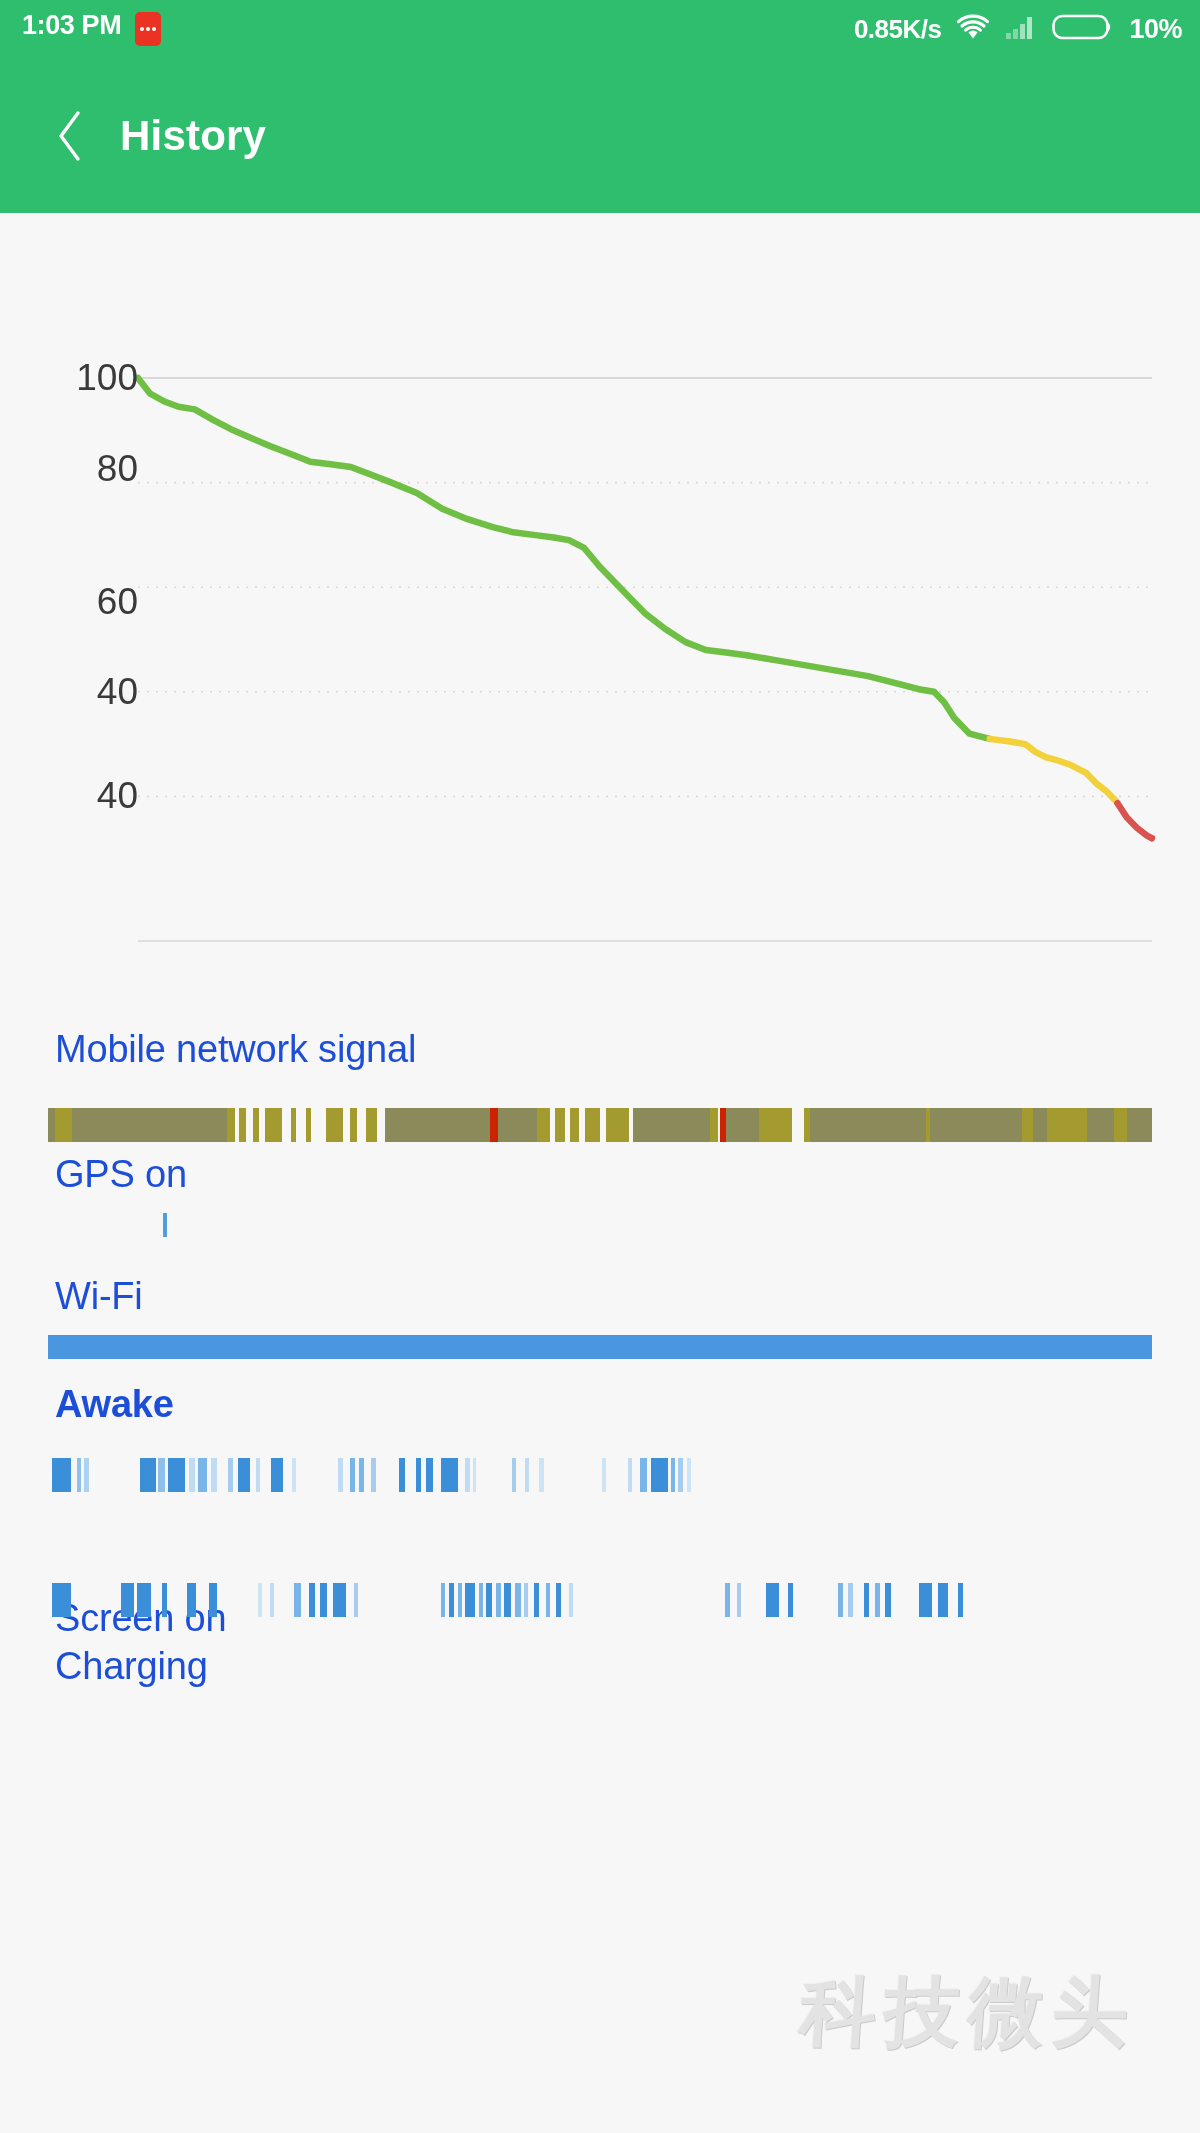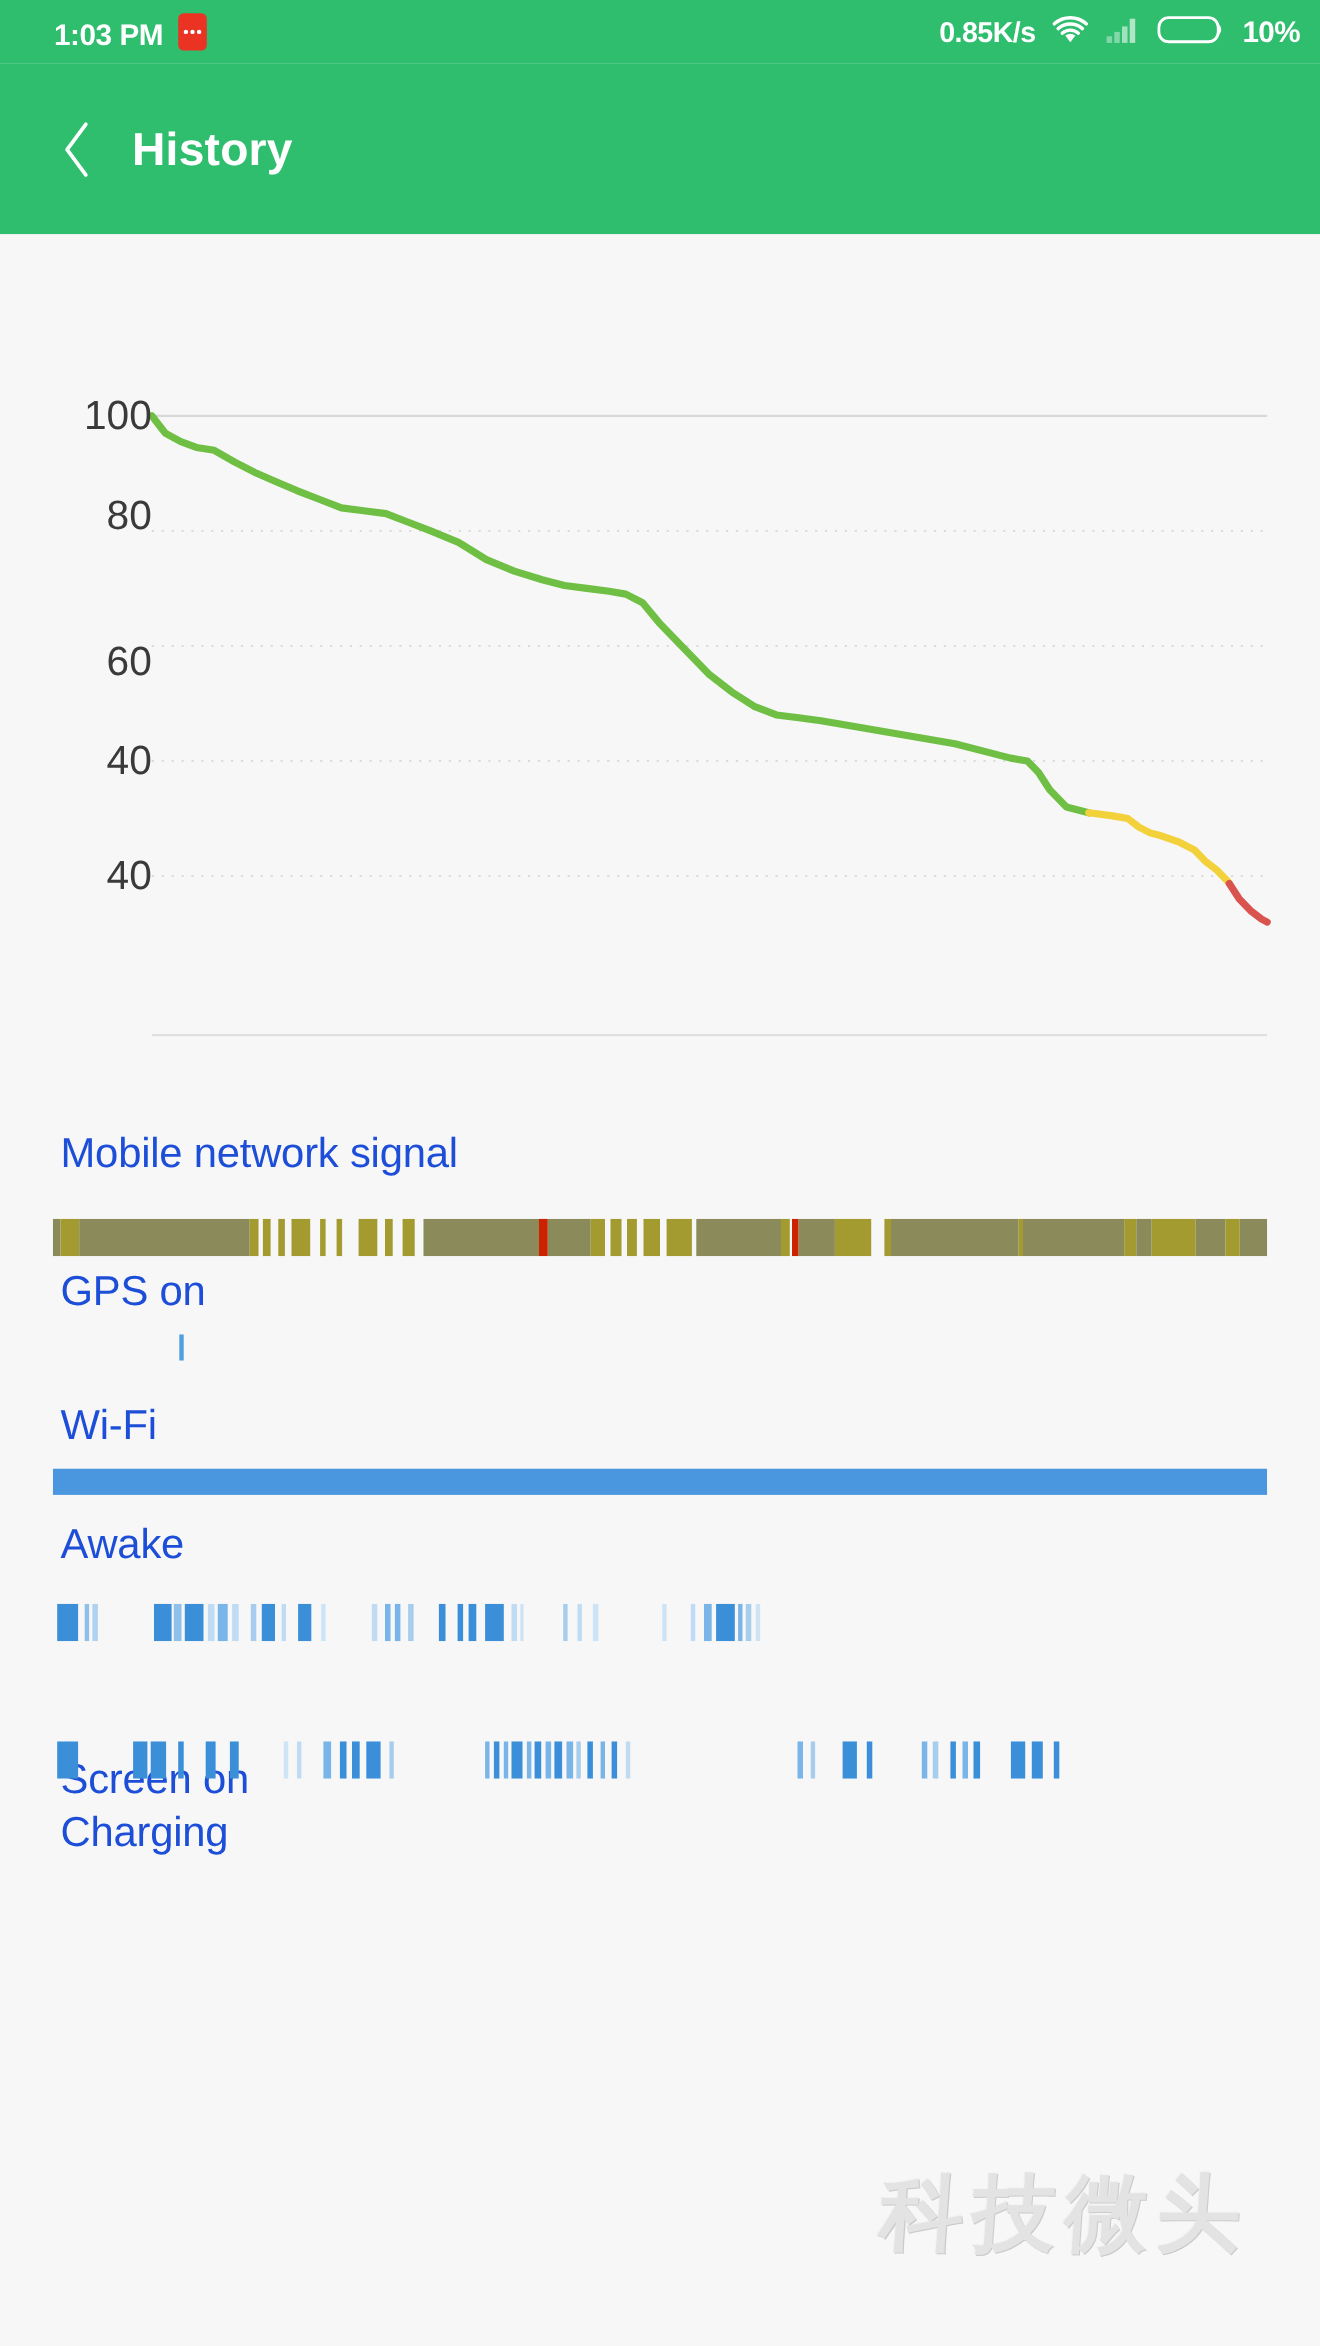--- a/index.html
+++ b/index.html
@@ -22,23 +22,22 @@
     width: 1200px;
     height: 58px;
     background: #2fbd6e;
     display: flex;
     align-items: center;
     box-sizing: border-box;
     padding: 0 18px 0 22px;
   }
   #status-left {
     display: flex;
-    align-items: flex-end;
+    align-items: flex-start;
     gap: 14px;
-    margin-left: 27px;
   }
   .status-clock {
     color: #ffffff;
     font-size: 27px;
     font-weight: bold;
     letter-spacing: -0.4px;
     line-height: 1;
   }
   .notif-badge {
     width: 26px;
@@ -306,21 +305,21 @@
         <div class="seg" style="left: 97.7%; width: 2.3%; background: rgb(138, 138, 90);"></div>
       </div>
       <div class="row-label" style="top: 940px;">GPS on</div>
       <div class="track" style="top: 1000px; height: 24px;">
         <div class="seg" style="left: 10.4%; width: 0.35%; background: rgb(79, 159, 224);"></div>
       </div>
       <div class="row-label" style="top: 1062px;">Wi-Fi</div>
       <div class="track" style="top: 1122px; height: 24px;">
         <div class="seg" style="left: 0%; width: 100%; background: rgb(74, 151, 223);"></div>
       </div>
-      <div class="row-label" style="top: 1170px;">Awake</div>
+      <div class="row-label" style="top: 1170px; font-weight: bold;">Awake</div>
       <div class="track" style="top: 1245px; height: 34px;">
         <div class="seg" style="left: 0.4%; width: 1.7%; background: rgb(58, 143, 216);"></div>
         <div class="seg" style="left: 2.6%; width: 0.4%; background: rgb(143, 192, 234);"></div>
         <div class="seg" style="left: 3.3%; width: 0.4%; background: rgb(174, 210, 240);"></div>
         <div class="seg" style="left: 8.3%; width: 1.5%; background: rgb(58, 143, 216);"></div>
         <div class="seg" style="left: 10%; width: 0.6%; background: rgb(143, 192, 234);"></div>
         <div class="seg" style="left: 10.9%; width: 1.5%; background: rgb(58, 143, 216);"></div>
         <div class="seg" style="left: 12.8%; width: 0.5%; background: rgb(191, 220, 244);"></div>
         <div class="seg" style="left: 13.6%; width: 0.8%; background: rgb(121, 181, 232);"></div>
         <div class="seg" style="left: 14.8%; width: 0.5%; background: rgb(191, 220, 244);"></div>

